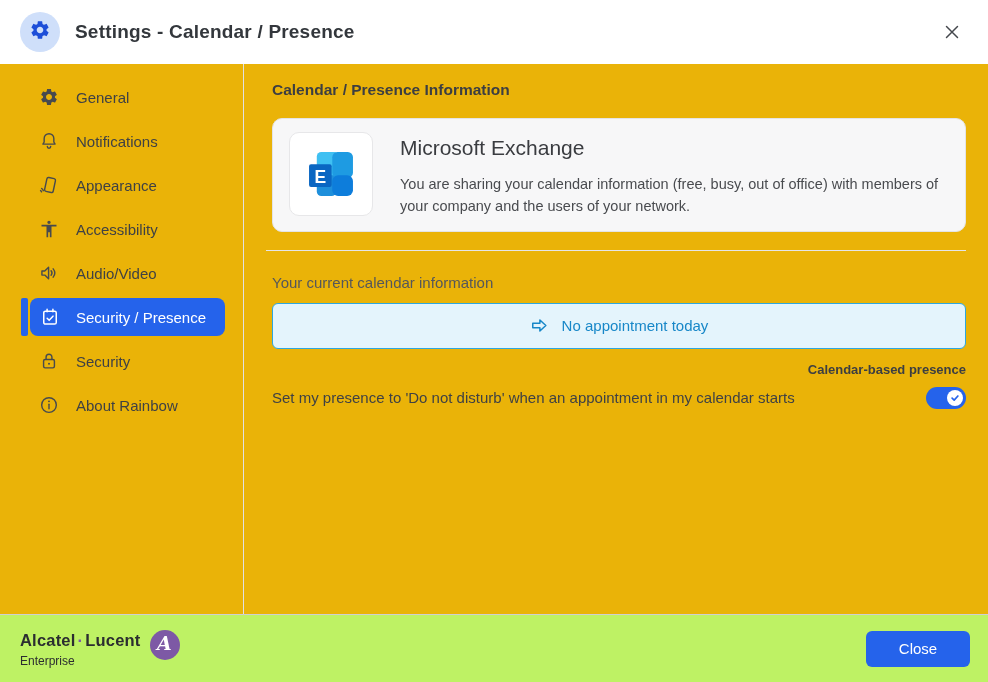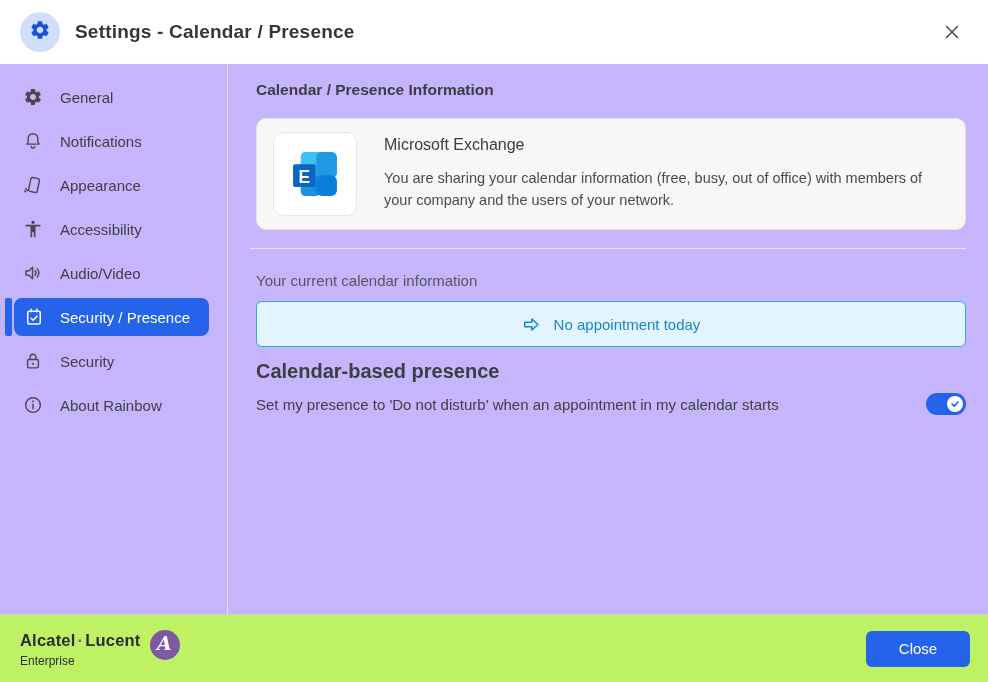--- a/index.html
+++ b/index.html
@@ -7,42 +7,42 @@
   body { font-family:"Liberation Sans","DejaVu Sans",sans-serif; }
   .app { width:988px; height:682px; display:flex; flex-direction:column; background:#fff; overflow:hidden; }
 
   
   .hdr { height:64px; display:flex; align-items:center; padding:0 22px 0 20px; background:#fff; flex:0 0 auto; }
   .hdr-avatar { width:40px; height:40px; border-radius:50%; background:#cfdffa; display:flex; align-items:center; justify-content:center; }
   .hdr-title { margin-left:15px; font-size:19px; font-weight:700; color:#33373c; letter-spacing:.2px; }
   .hdr-close { margin-left:auto; width:28px; height:28px; display:flex; align-items:center; justify-content:center; cursor:pointer; }
 
   
-  .bdy { flex:1 1 auto; display:flex; background:#c4b5fd; min-height:0; }
+  .bdy { flex:1 1 auto; display:flex; background:#eab308; min-height:0;padding-left:16px; }
 
   
   .sidebar { width:228px; flex:0 0 228px; border-right:1px solid #e1e1e3; padding-top:11px; }
   .side-item { height:44px; display:flex; align-items:center; padding-left:22px; gap:16px; font-size:15px; color:#3f4144; cursor:pointer; position:relative; }
   .side-item .ic { width:22px; height:22px; display:flex; align-items:center; justify-content:center; flex:0 0 22px; }
   .side-item.selected { background:#2563eb; color:#fff; border-radius:8px; margin:3px 18px 3px 14px; height:38px; padding-left:9px; gap:15px; }
   .side-item.selected::before { content:""; position:absolute; left:-9px; top:0; bottom:0; width:7px; background:#2563eb; border-radius:2px; }
 
   
   .main { flex:1 1 auto; padding:17px 22px 0 28px; min-width:0; }
   .section-title { font-size:15.5px; font-weight:700; color:#3c3e42; }
   .provider-card { margin-top:19px; background:#f7f7f8; border:1px solid #e4e4e6; border-radius:10px; padding:13px 16px; display:flex; gap:27px; align-items:flex-start; }
   .exch-logo { width:84px; height:84px; background:#fff; border:1px solid #e7e7e9; border-radius:10px; display:flex; align-items:center; justify-content:center; flex:0 0 84px; }
   .provider-texts { padding-top:4px; }
-  .provider-name { font-size:16px; color:#3a3c40; }
+  .provider-name { font-size:21px; color:#3a3c40; }
   .provider-desc { margin-top:13px; font-size:14.5px; color:#494b4f; line-height:1.55; max-width:600px; }
   .divider { height:1px; background:#e5e5e7; margin:18px 0 0 -6px; }
   .cal-label { margin-top:23px; font-size:15px; color:#55575b; }
   .info-box { margin-top:12px; height:46px; border:1.5px solid #2ea7de; background:#e4f4fc; border-radius:6px; display:flex; align-items:center; gap:13px; padding:0 17px;justify-content:center; }
   .info-text { font-size:15px; color:#1787c8; }
-  .presence-title { margin-top:13px; font-size:20px; font-weight:700; color:#3c3e42; }
+  .presence-title { margin-top:13px; font-size:13px; font-weight:700; color:#3c3e42;text-align:right; }
   .presence-row { margin-top:10px; display:flex; align-items:center; justify-content:space-between; }
   .presence-desc { font-size:15px; color:#3f4144; }
   .toggle { width:40px; height:22px; border-radius:11px; background:#2563eb; position:relative; cursor:pointer; flex:0 0 40px; }
   .toggle .knob { position:absolute; top:3px; right:3px; width:16px; height:16px; border-radius:50%; background:#fff; display:flex; align-items:center; justify-content:center; }
 
   
   .ftr { height:68px; flex:0 0 auto; background:#bef264; border-top:1px solid #cfcfd4; display:flex; align-items:center; padding:0 18px 0 20px; }
   .brand { display:flex; flex-direction:column; }
   .brand-line { display:flex; align-items:center; font-size:16.5px; font-weight:600; color:#2b2d30; letter-spacing:.2px; }
   .brand-dot { color:#7d59a5; font-weight:800; margin:0 2px; }

